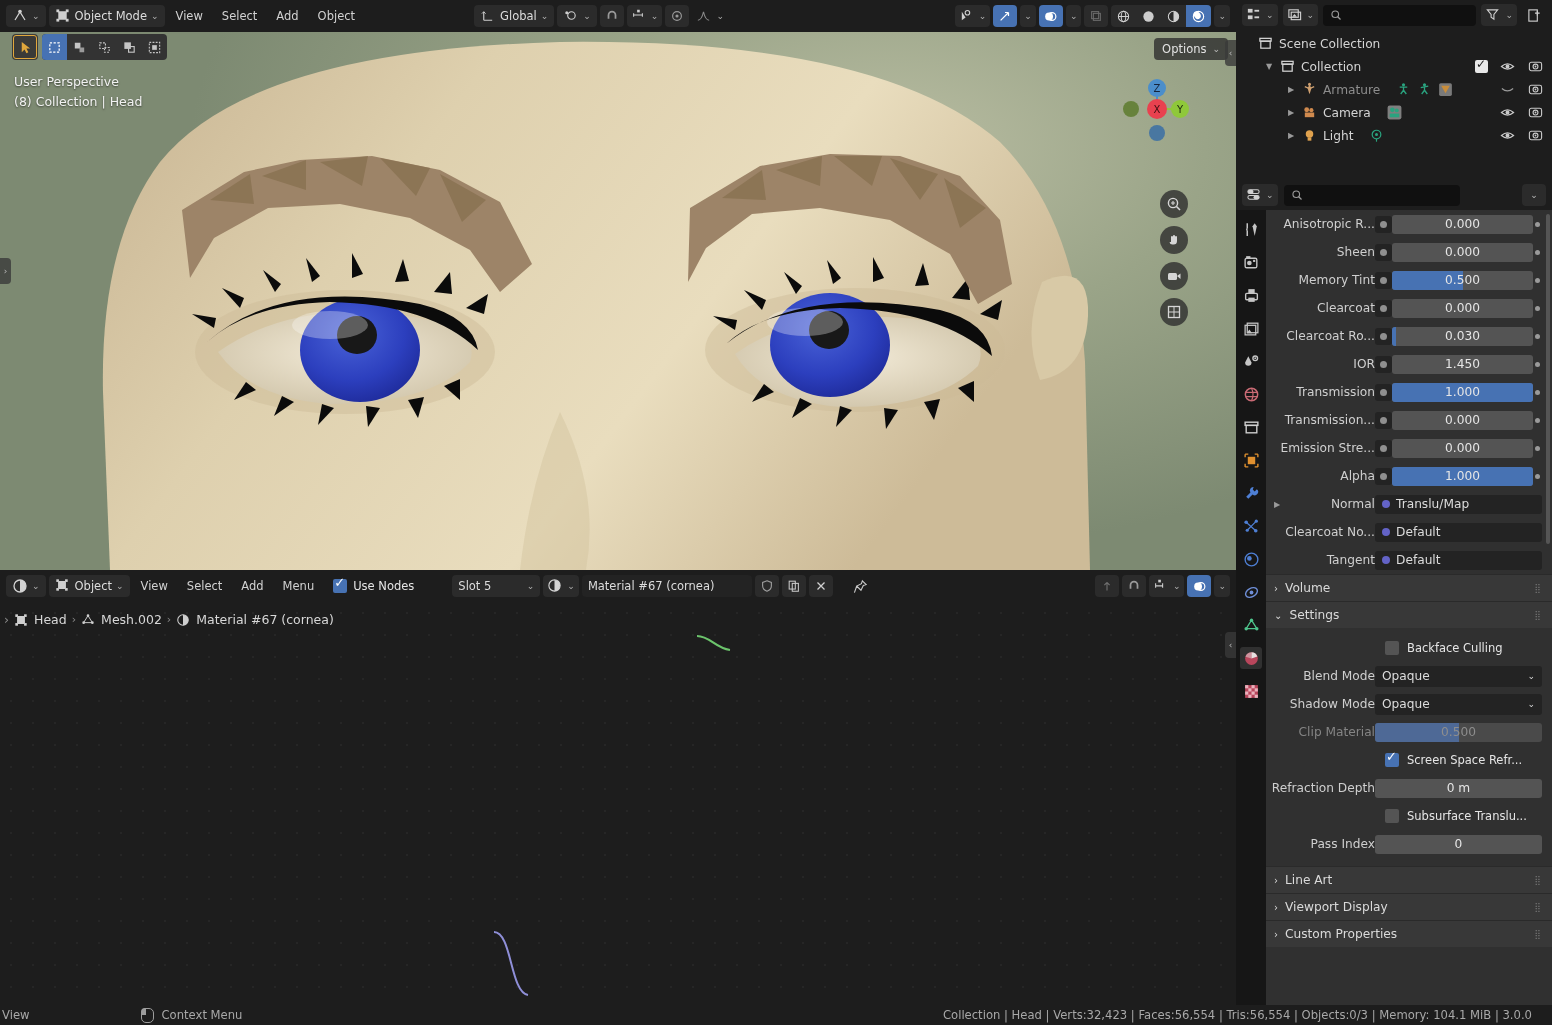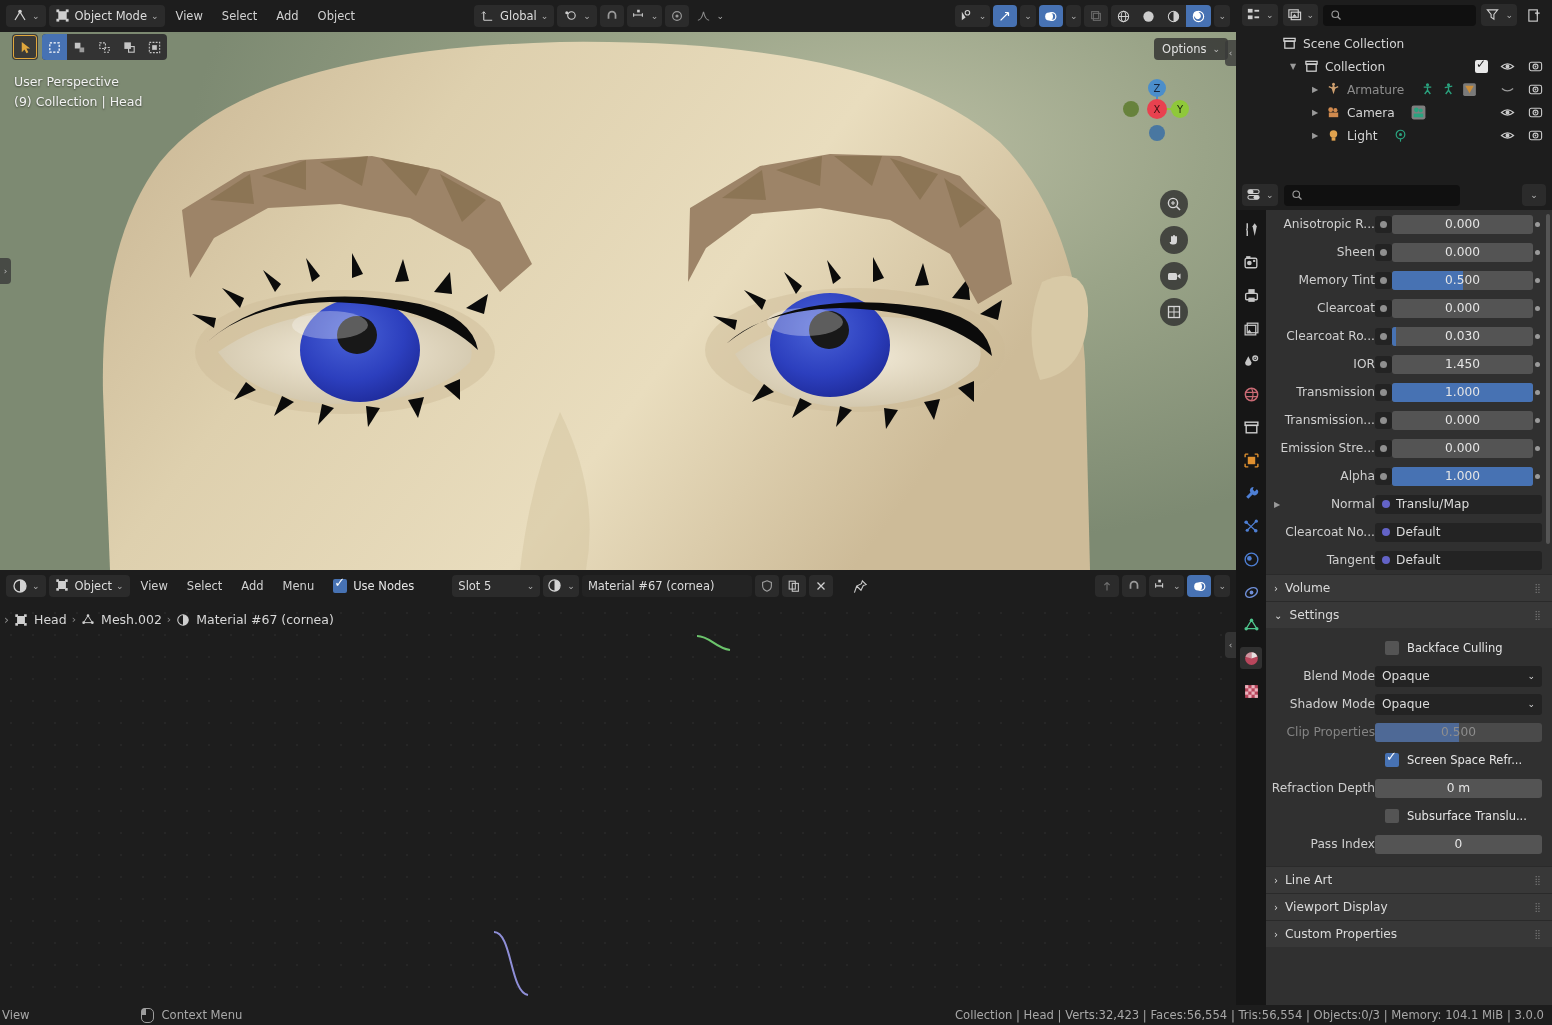--- a/index.html
+++ b/index.html
@@ -65,21 +65,21 @@
   .pin-r { position:absolute; right:0; top:30px; width:11px; height:26px; background:#3a3a3acc;
     border-radius:4px 0 0 4px; display:flex; align-items:center; justify-content:center;
     font-size:9px; color:#bbb; z-index:6; }
   .noodle { position:absolute; z-index:2; pointer-events:none; }
 
   
   .outliner { position:absolute; left:1236px; top:0; width:316px; height:180px; background:#1d1d1d; }
   .ol-header { height:30px; display:flex; align-items:center; padding:0 6px; gap:5px; }
   .search { flex:1; height:21px; background:#101010; border-radius:4px; display:flex;
     align-items:center; padding:0 7px; gap:6px; color:#777; }
-  .ol-rows { padding:2px 0;margin-left:24px; }
+  .ol-rows { padding:2px 0; }
   .ol-row { height:23px; display:flex; align-items:center; padding:0 8px 0 6px; gap:5px;
     font-size:12.2px; color:#d4d4d4; }
   .ol-row .spacer { flex:1; }
   .tri { width:10px; font-size:8px; color:#9a9a9a; text-align:center; }
   .ol-ico { width:17px; height:17px; display:flex; align-items:center; justify-content:center; }
   .rt-icons { display:flex; align-items:center; gap:11px; }
   .chkbox { width:13px; height:13px; background:#e8e8e8; border-radius:2px; position:relative; }
   .chkbox:after { content:"✓"; position:absolute; left:1px; top:-3px; color:#1d1d1d;
     font-size:12px; font-weight:bold; }
 
@@ -121,21 +121,21 @@
     align-items:center; justify-content:space-between; padding:0 7px; font-size:12.2px; color:#dcdcdc; }
   .pscroll { position:absolute; right:2px; width:4px; background:#555; border-radius:2px; }
 
   
   .status { position:absolute; left:0; bottom:0; width:1552px; height:20px; background:#1d1d1d;
     display:flex; align-items:center; font-size:11.6px; color:#a8a8a8; }
   .st-left { display:flex; align-items:center; gap:8px; padding-left:2px; }
   .st-mouse { width:13px; height:15px; border:1.3px solid #9d9d9d; border-radius:5px; position:relative; }
   .st-mouse:after { content:""; position:absolute; left:-1px; top:-1px; width:5px; height:7px;
     background:#9d9d9d; border-radius:4px 0 0 0; }
-  .st-right { margin-left:auto; padding-right:8px;text-align:center; }
+  .st-right { margin-left:auto; padding-right:20px;text-align:center; }
 </style>
 </head>
 <body>
 
 <div class="app">
 
   <div class="topbar">
     <div class="tb-btn">
       <span class="tb-ico">
         <svg width="16" height="16" viewBox="0 0 16 16">
@@ -415,21 +415,21 @@
       </div>
     </div>
 
     <div class="vp-options">
       <span>Options</span>
       <span class="chev">⌄</span>
     </div>
 
     <div class="vp-text">
       <div>User Perspective</div>
-      <div>(9) Collection | Head</div>
+      <div>(8) Collection | Head</div>
     </div>
 
     <div class="vp-edge">›</div>
     <div class="vp-edge-r">‹</div>
 
     <div class="axis-gizmo">
       <svg width="78" height="78" viewBox="0 0 78 78">
         <line x1="39" y1="39" x2="39" y2="18" stroke="#4b8ecb" stroke-width="2"></line>
         <line x1="39" y1="39" x2="62" y2="39" stroke="#8fc83a" stroke-width="2"></line>
         <circle cx="39" cy="18" r="9" fill="#4b8ecb"></circle>
@@ -1136,21 +1136,21 @@
         </span>
       </div>
       <div class="prow">
         <span class="plabel">Shadow Mode</span>
         <span class="pdrop">
           <span>Opaque</span>
           <span style="font-size:9px">⌄</span>
         </span>
       </div>
       <div class="prow">
-        <span class="plabel dim">Clip Properties</span>
+        <span class="plabel dim">Clip Material</span>
         <span class="pfield" style="background:#4a4a4a;color:#8e8e8e">
           <span class="fill" style="width:50%;background:#4f6ea3;opacity:.85"></span>
           <span>0.500</span>
         </span>
       </div>
       <div class="pcheckrow">
         <span class="cbx on"></span>
         <span>Screen Space Refr...</span>
       </div>
       <div class="prow">

